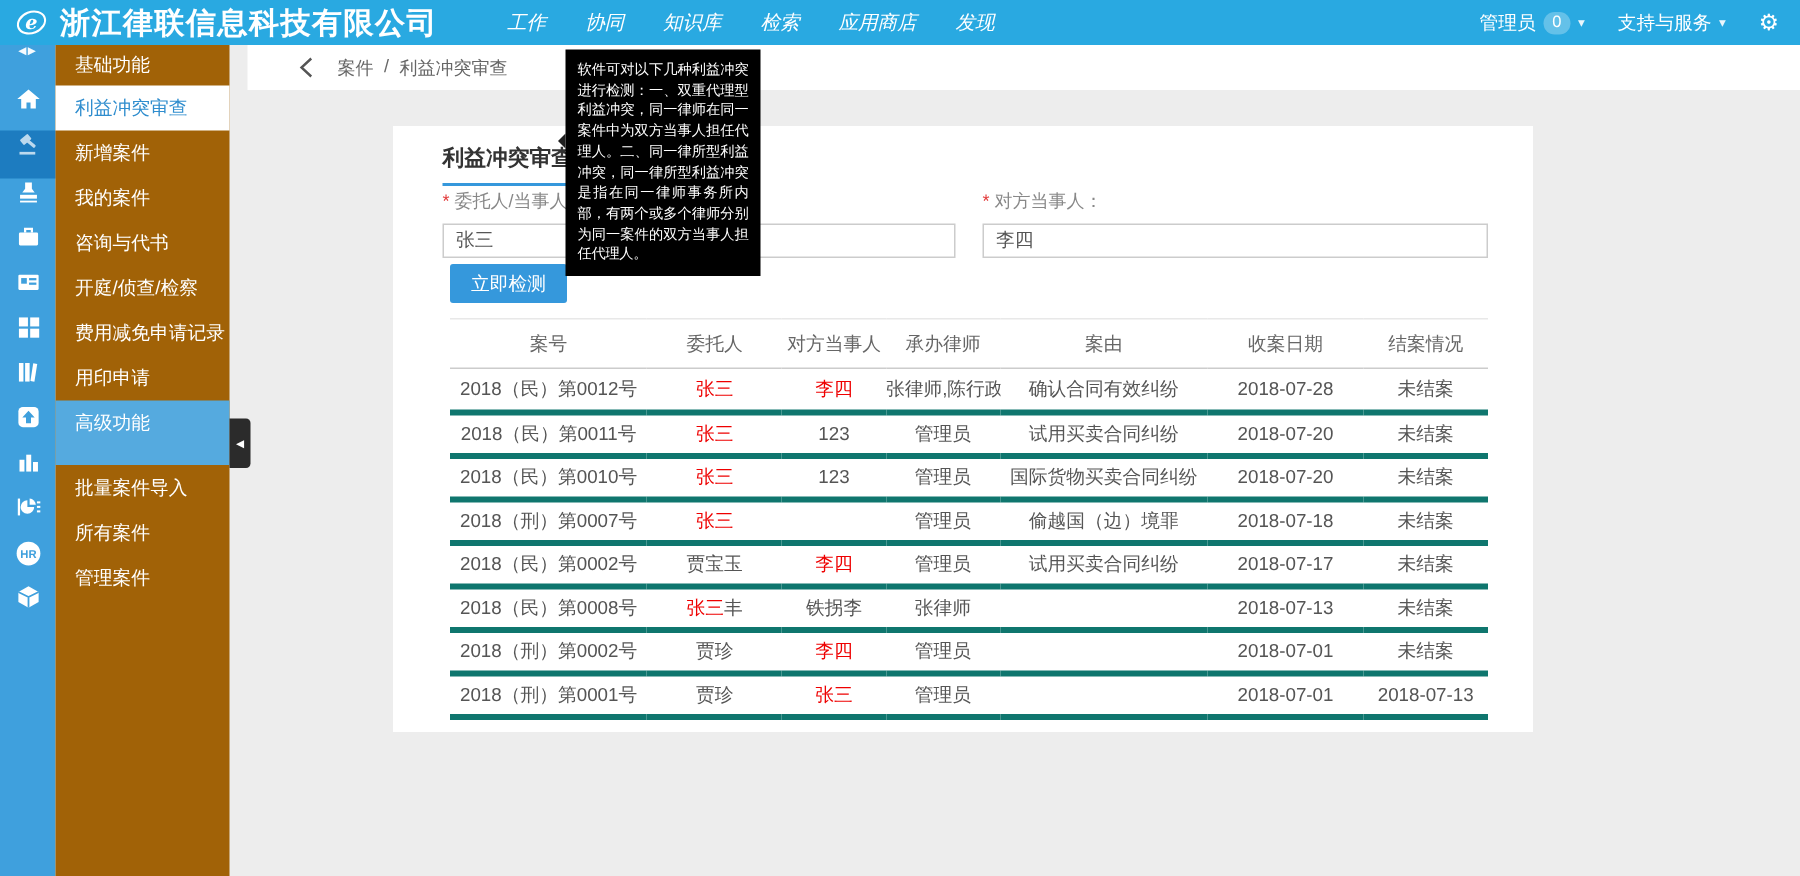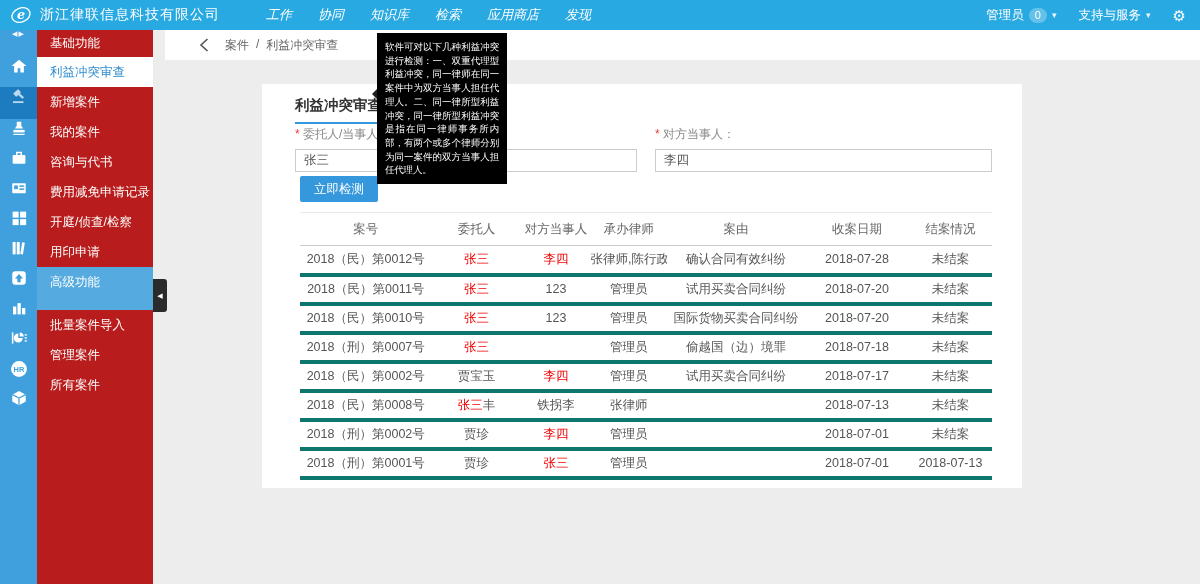--- a/index.html
+++ b/index.html
@@ -3,38 +3,38 @@
 <meta charset="utf-8">
 <style>
   * { margin:0; padding:0; box-sizing:border-box; }
   html,body { width:1200px; height:584px; overflow:hidden; }
   body { position:relative; background:#ededed; font-family:"Liberation Sans","DejaVu Sans",sans-serif; }
 
   
   .topbar { position:absolute; left:0; top:0; width:1200px; height:30px; background:#29a9e1;
             display:flex; align-items:center; padding:0 14px 0 10px; color:#fff; z-index:30; }
   .logo { width:22px; height:22px; margin-right:8px; display:flex; align-items:center; justify-content:center; }
-  .company { font-size:14px; font-weight:normal; letter-spacing:1px; margin-right:46px; white-space:nowrap; }
+  .company { font-size:20px; font-weight:bold; letter-spacing:1px; margin-right:46px; white-space:nowrap; }
   .topnav { display:flex; gap:26px; font-size:13px;font-style:italic; }
   .topnav .nav-item { cursor:pointer; white-space:nowrap; }
   .top-right { margin-left:auto; display:flex; align-items:center; gap:22px; font-size:12.5px; }
   .user-group, .support-group { display:flex; align-items:center; gap:5px; cursor:pointer; }
   .badge { background:rgba(255,255,255,.28); border-radius:8px; font-size:11px; line-height:15px;
            padding:0 6px; min-width:16px; text-align:center; }
   .caret { font-size:9px; opacity:.9; }
   .gear { font-size:15px; line-height:1; cursor:pointer; }
 
   
   .icon-strip { position:absolute; left:0; top:30px; width:37px; height:554px; background:#3fa0dd; z-index:20; }
   .icon-cell { height:30px; display:flex; align-items:flex-start; justify-content:center; cursor:pointer; }
   .icon-cell.collapse { height:27px; font-size:7px; color:rgba(255,255,255,.95); letter-spacing:1px; }
   .icon-cell.selected { background:#1d7cc0; height:32px; }
   .icon-cell svg { display:block; }
 
-  .menu-col { position:absolute; left:37px; top:30px; width:116px; height:554px; background:#b91c1c; z-index:20; }
+  .menu-col { position:absolute; left:37px; top:30px; width:116px; height:554px; background:#a16207; z-index:20; }
   .menu-header { height:27px; line-height:27px; padding-left:13px; color:#fff; font-size:12.5px; cursor:pointer; }
   .menu-subheader { height:43px; line-height:31px; padding-left:13px; color:#fff; font-size:12.5px;
                     background:#55aadf; cursor:pointer; }
   .menu-item { height:30px; line-height:30px; padding-left:13px; color:#fff; font-size:12.5px;
                cursor:pointer; white-space:nowrap; }
   .menu-item.selected { background:#fff; color:#2f8dce; }
 
   .collapse-tab { position:absolute; left:153px; top:279px; width:14px; height:33px; background:#2b2b2b;
                   border-radius:0 3px 3px 0; z-index:25; display:flex; align-items:center; justify-content:center;
                   color:#fff; font-size:7px; cursor:pointer; }
@@ -200,27 +200,27 @@
       </svg>
   </div>
 </div>
 
 <div class="menu-col">
     <div class="menu-header">基础功能</div>
     <div class="menu-item selected">利益冲突审查</div>
     <div class="menu-item">新增案件</div>
     <div class="menu-item">我的案件</div>
     <div class="menu-item">咨询与代书</div>
+    <div class="menu-item">开庭/侦查/检察</div>
     <div class="menu-item">费用减免申请记录</div>
-    <div class="menu-item">开庭/侦查/检察</div>
     <div class="menu-item">用印申请</div>
     <div class="menu-subheader">高级功能</div>
     <div class="menu-item">批量案件导入</div>
+    <div class="menu-item">所有案件</div>
     <div class="menu-item">管理案件</div>
-    <div class="menu-item">所有案件</div>
   </div>
 <div class="collapse-tab">◀</div>
 
 <div class="breadcrumb-bar">
   <span class="crumb-back">
     <svg width="10" height="14" viewBox="0 0 10 14">
         <polyline points="8.5,1 2,7 8.5,13" stroke="#555" stroke-width="1.6" fill="none"></polyline>
       </svg>
   </span>
   <span class="crumb-text">

